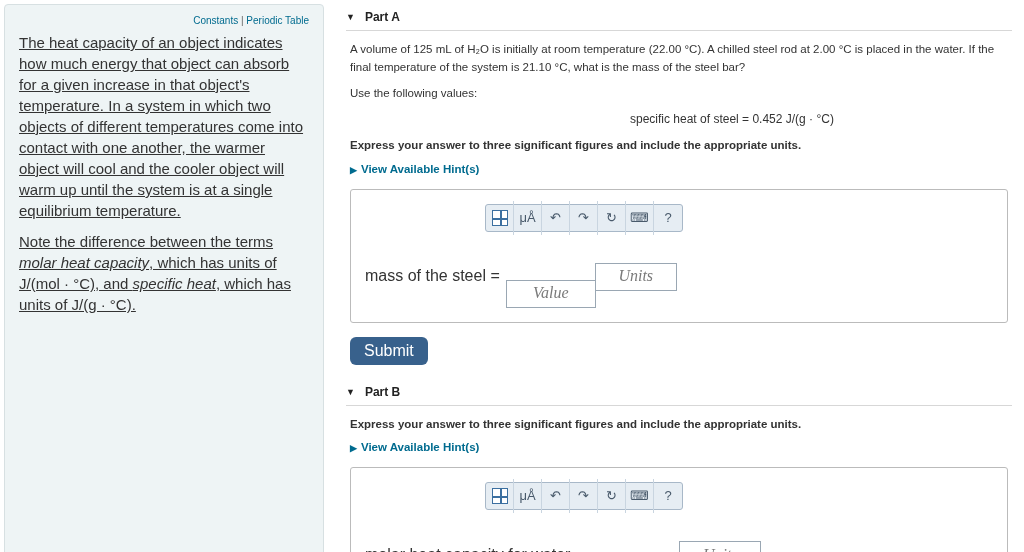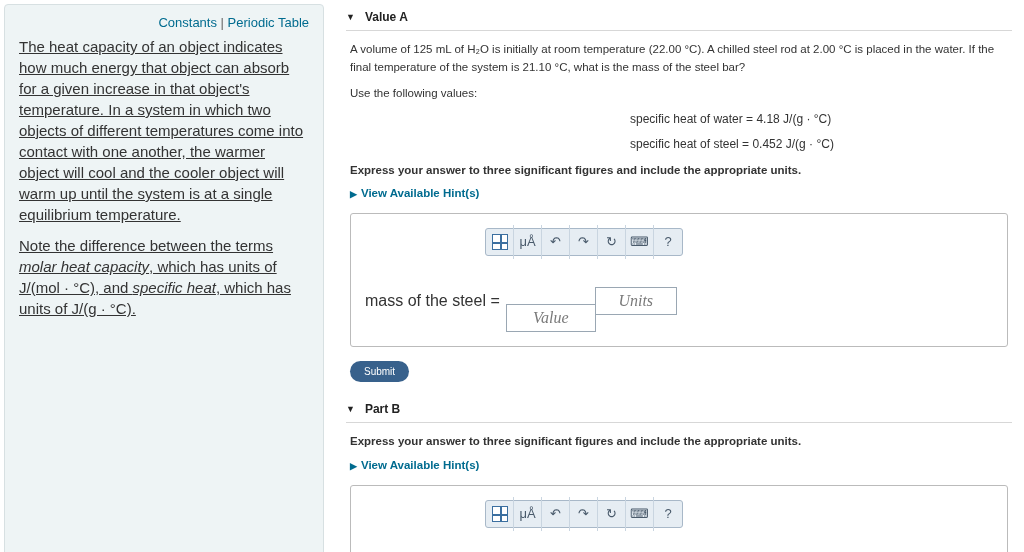--- a/index.html
+++ b/index.html
@@ -14,21 +14,21 @@
   .sidebar {
     width: 320px;
     padding: 10px 14px;
     background: #eef4f5;
     border: 1px solid #d7e0e2;
     border-radius: 4px;
     margin: 4px;
   }
   .sidebar-links {
     text-align: right;
-    font-size: 13px;
+    font-size: 10px;
     margin-bottom: 6px;
     color: #666;
   }
   .sidebar-links a { color: #006b8f; text-decoration: none; }
   .sidebar p { font-size: 15px; line-height: 1.4; margin-bottom: 10px; color: #333; text-decoration: underline; }
   .main { flex: 1; padding: 4px 12px 4px 18px; }
   .part-header {
     display: flex;
     align-items: center;
     padding: 6px 0;
@@ -99,24 +99,24 @@
     font-size: 16px;
     background: #fff;
     cursor: text;
   }
   .value-box { width: 90px; margin-top: 34px; }
   .units-box { width: 82px; margin-left: -1px; }
   .submit-btn {
     display: inline-block;
     background: #38618c;
     color: #fff;
-    font-size: 10px;
+    font-size: 16px;
     padding: 5px 14px;
     border: none;
-    border-radius: 12px;
+    border-radius: 6px;
     margin-top: 14px;
     cursor: pointer;
   }
 </style>
 </head>
 <body>
 
 <div class="wrapper">
   <div class="sidebar">
     <div class="sidebar-links">
@@ -125,27 +125,26 @@
     <p>The heat capacity of an object indicates how much energy that object can absorb for a given increase in that object's temperature. In a system in which two objects of different temperatures come into contact with one another, the warmer object will cool and the cooler object will warm up until the system is at a single equilibrium temperature.</p>
     <p>
       <span>Note the difference between the terms </span><i>molar heat capacity</i><span>, which has units of J/(mol · °C), and </span><i>specific heat</i><span>, which has units of J/(g · °C).</span>
     </p>
   </div>
 
   <div class="main">
 
     <div class="part-header">
       <span class="caret">▼</span>
-      <span>Value A</span>
+      <span>Part A</span>
     </div>
     <div class="question-block">
       <div>A volume of 125 mL of H₂O is initially at room temperature (22.00 °C). A chilled steel rod at 2.00 °C is placed in the water. If the final temperature of the system is 21.10 °C, what is the mass of the steel bar?</div>
       <div class="instructions">Use the following values:</div>
       <div class="values">
-        <span class="val-line">specific heat of water = 4.18 J/(g · °C)</span>
         <span class="val-line">specific heat of steel = 0.452 J/(g · °C)</span>
       </div>
       <div class="bold-line">Express your answer to three significant figures and include the appropriate units.</div>
       <div class="hints"><span class="tri">▶</span><span>View Available Hint(s)</span></div>
 
       <div class="answer-box">
         <div class="toolbar">
           <span class="tb-btn">
               <span class="template-icon"></span>
             </span>

